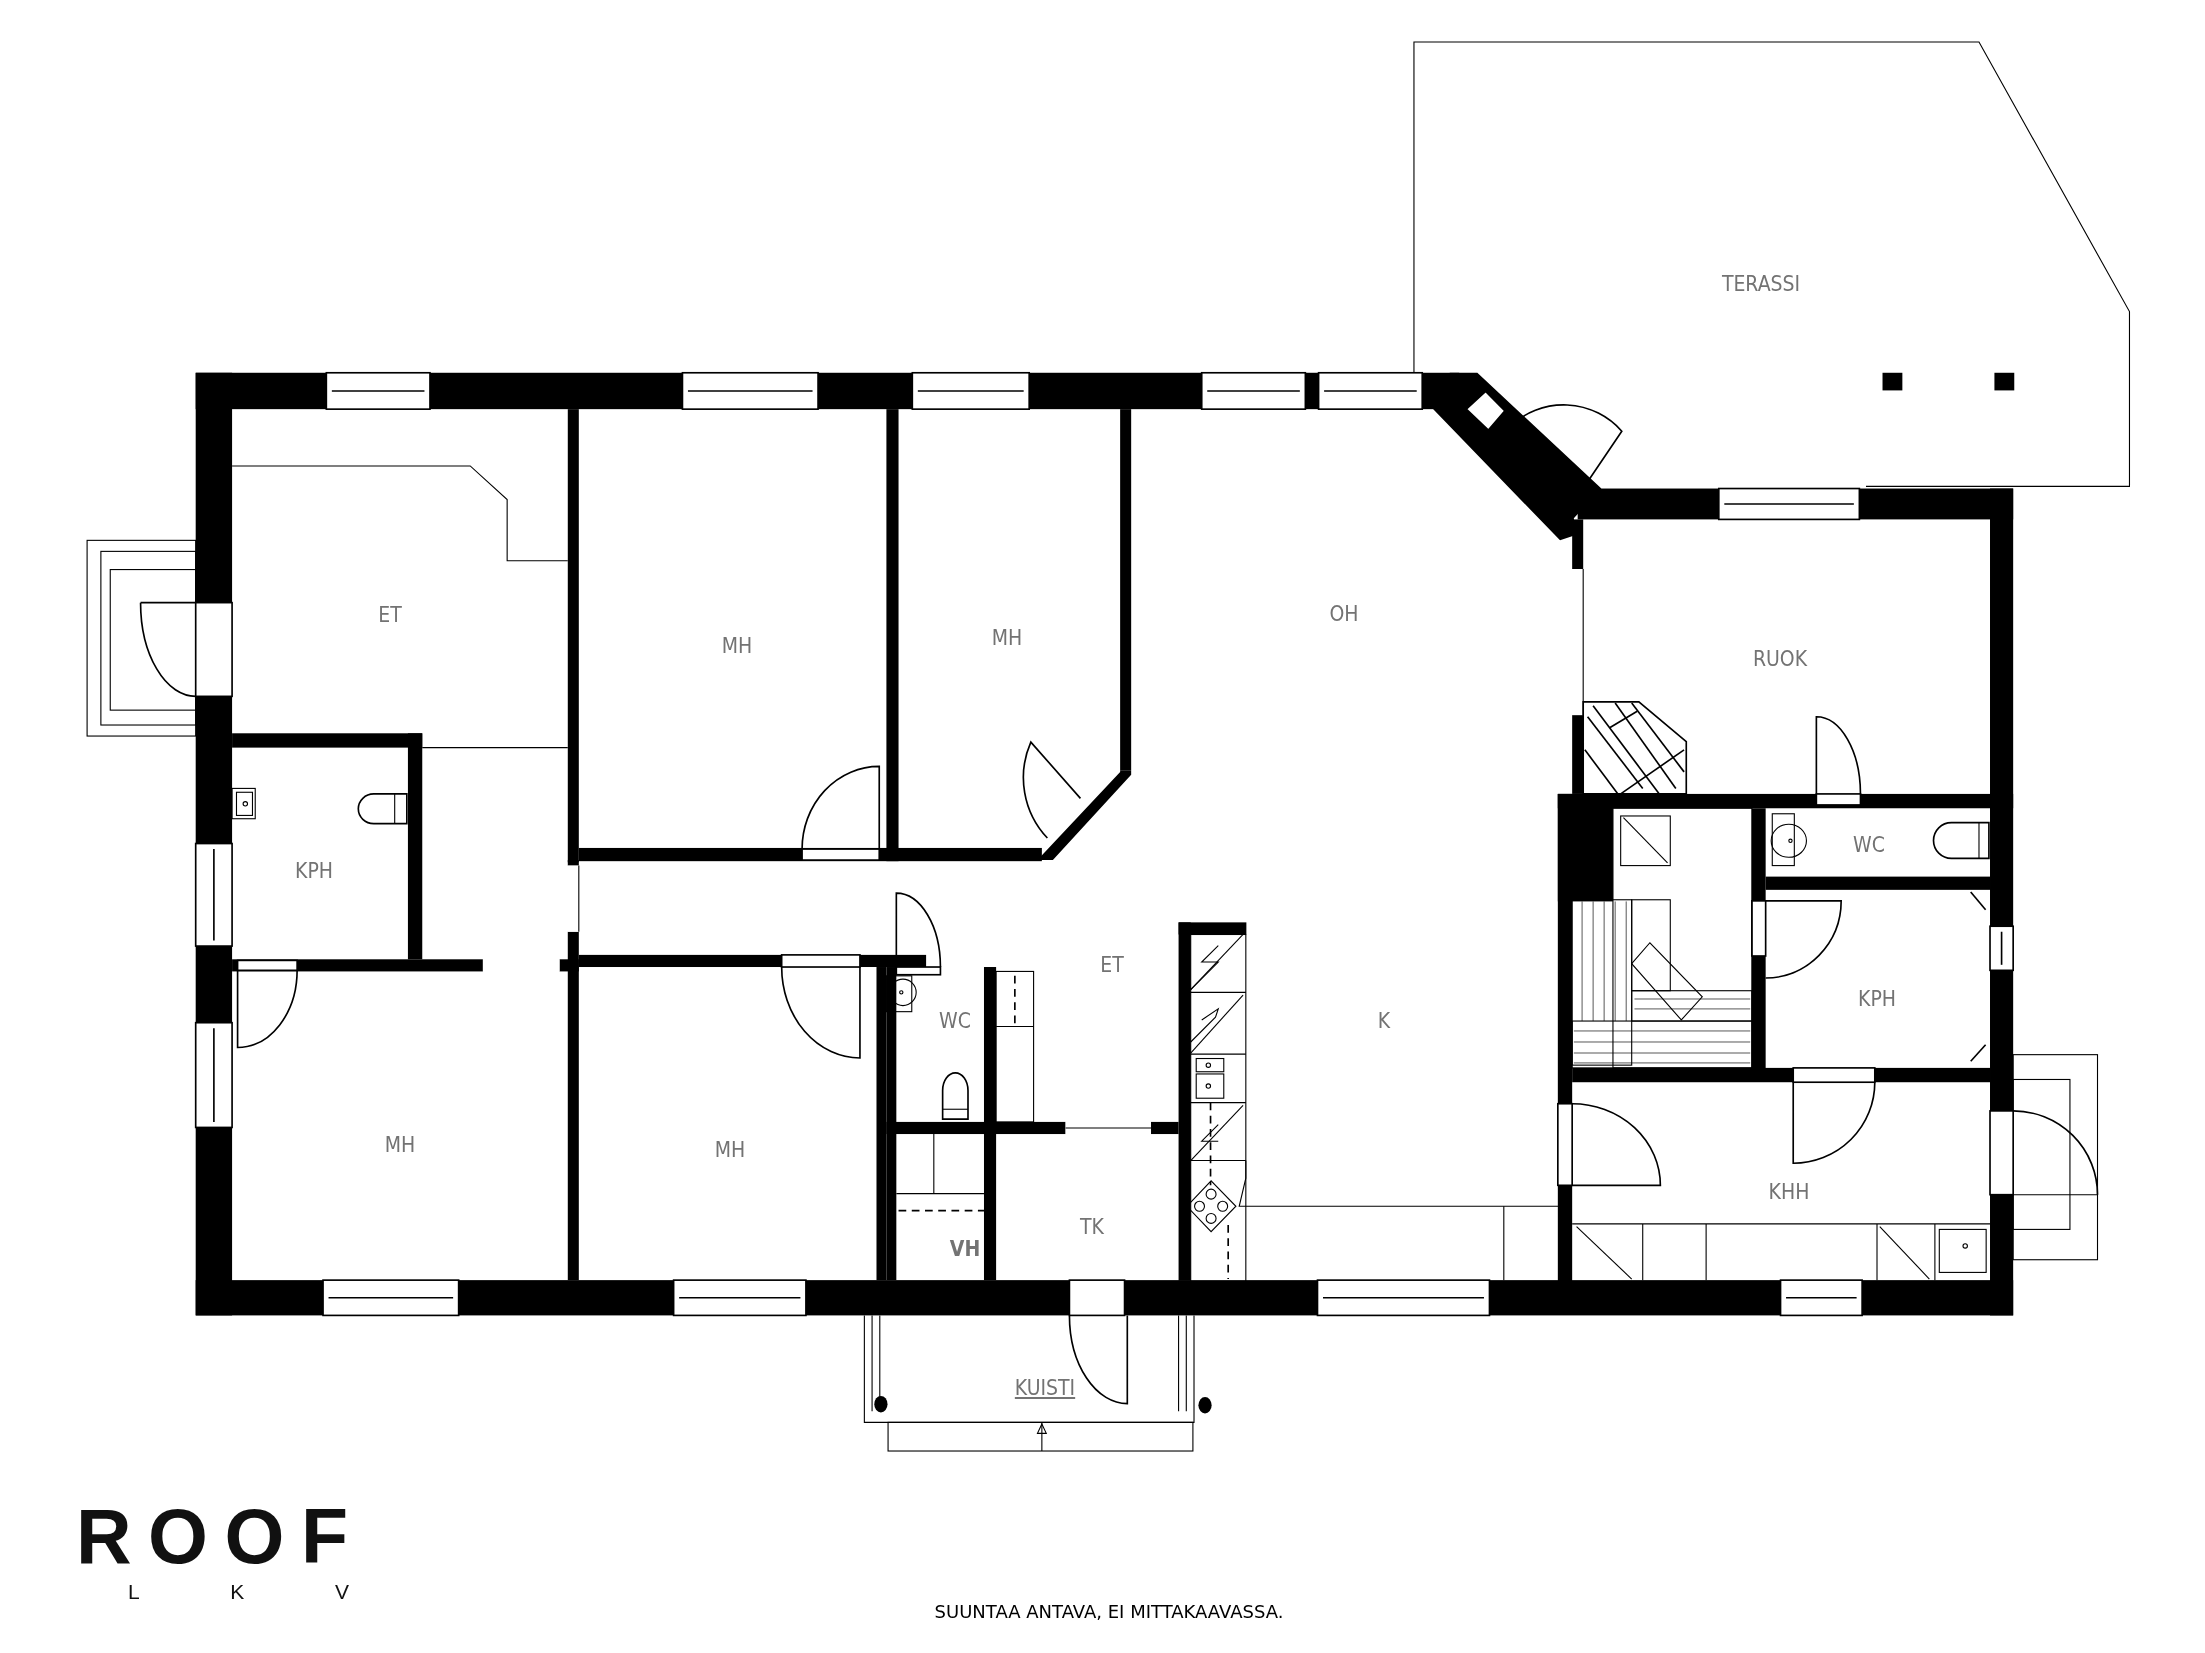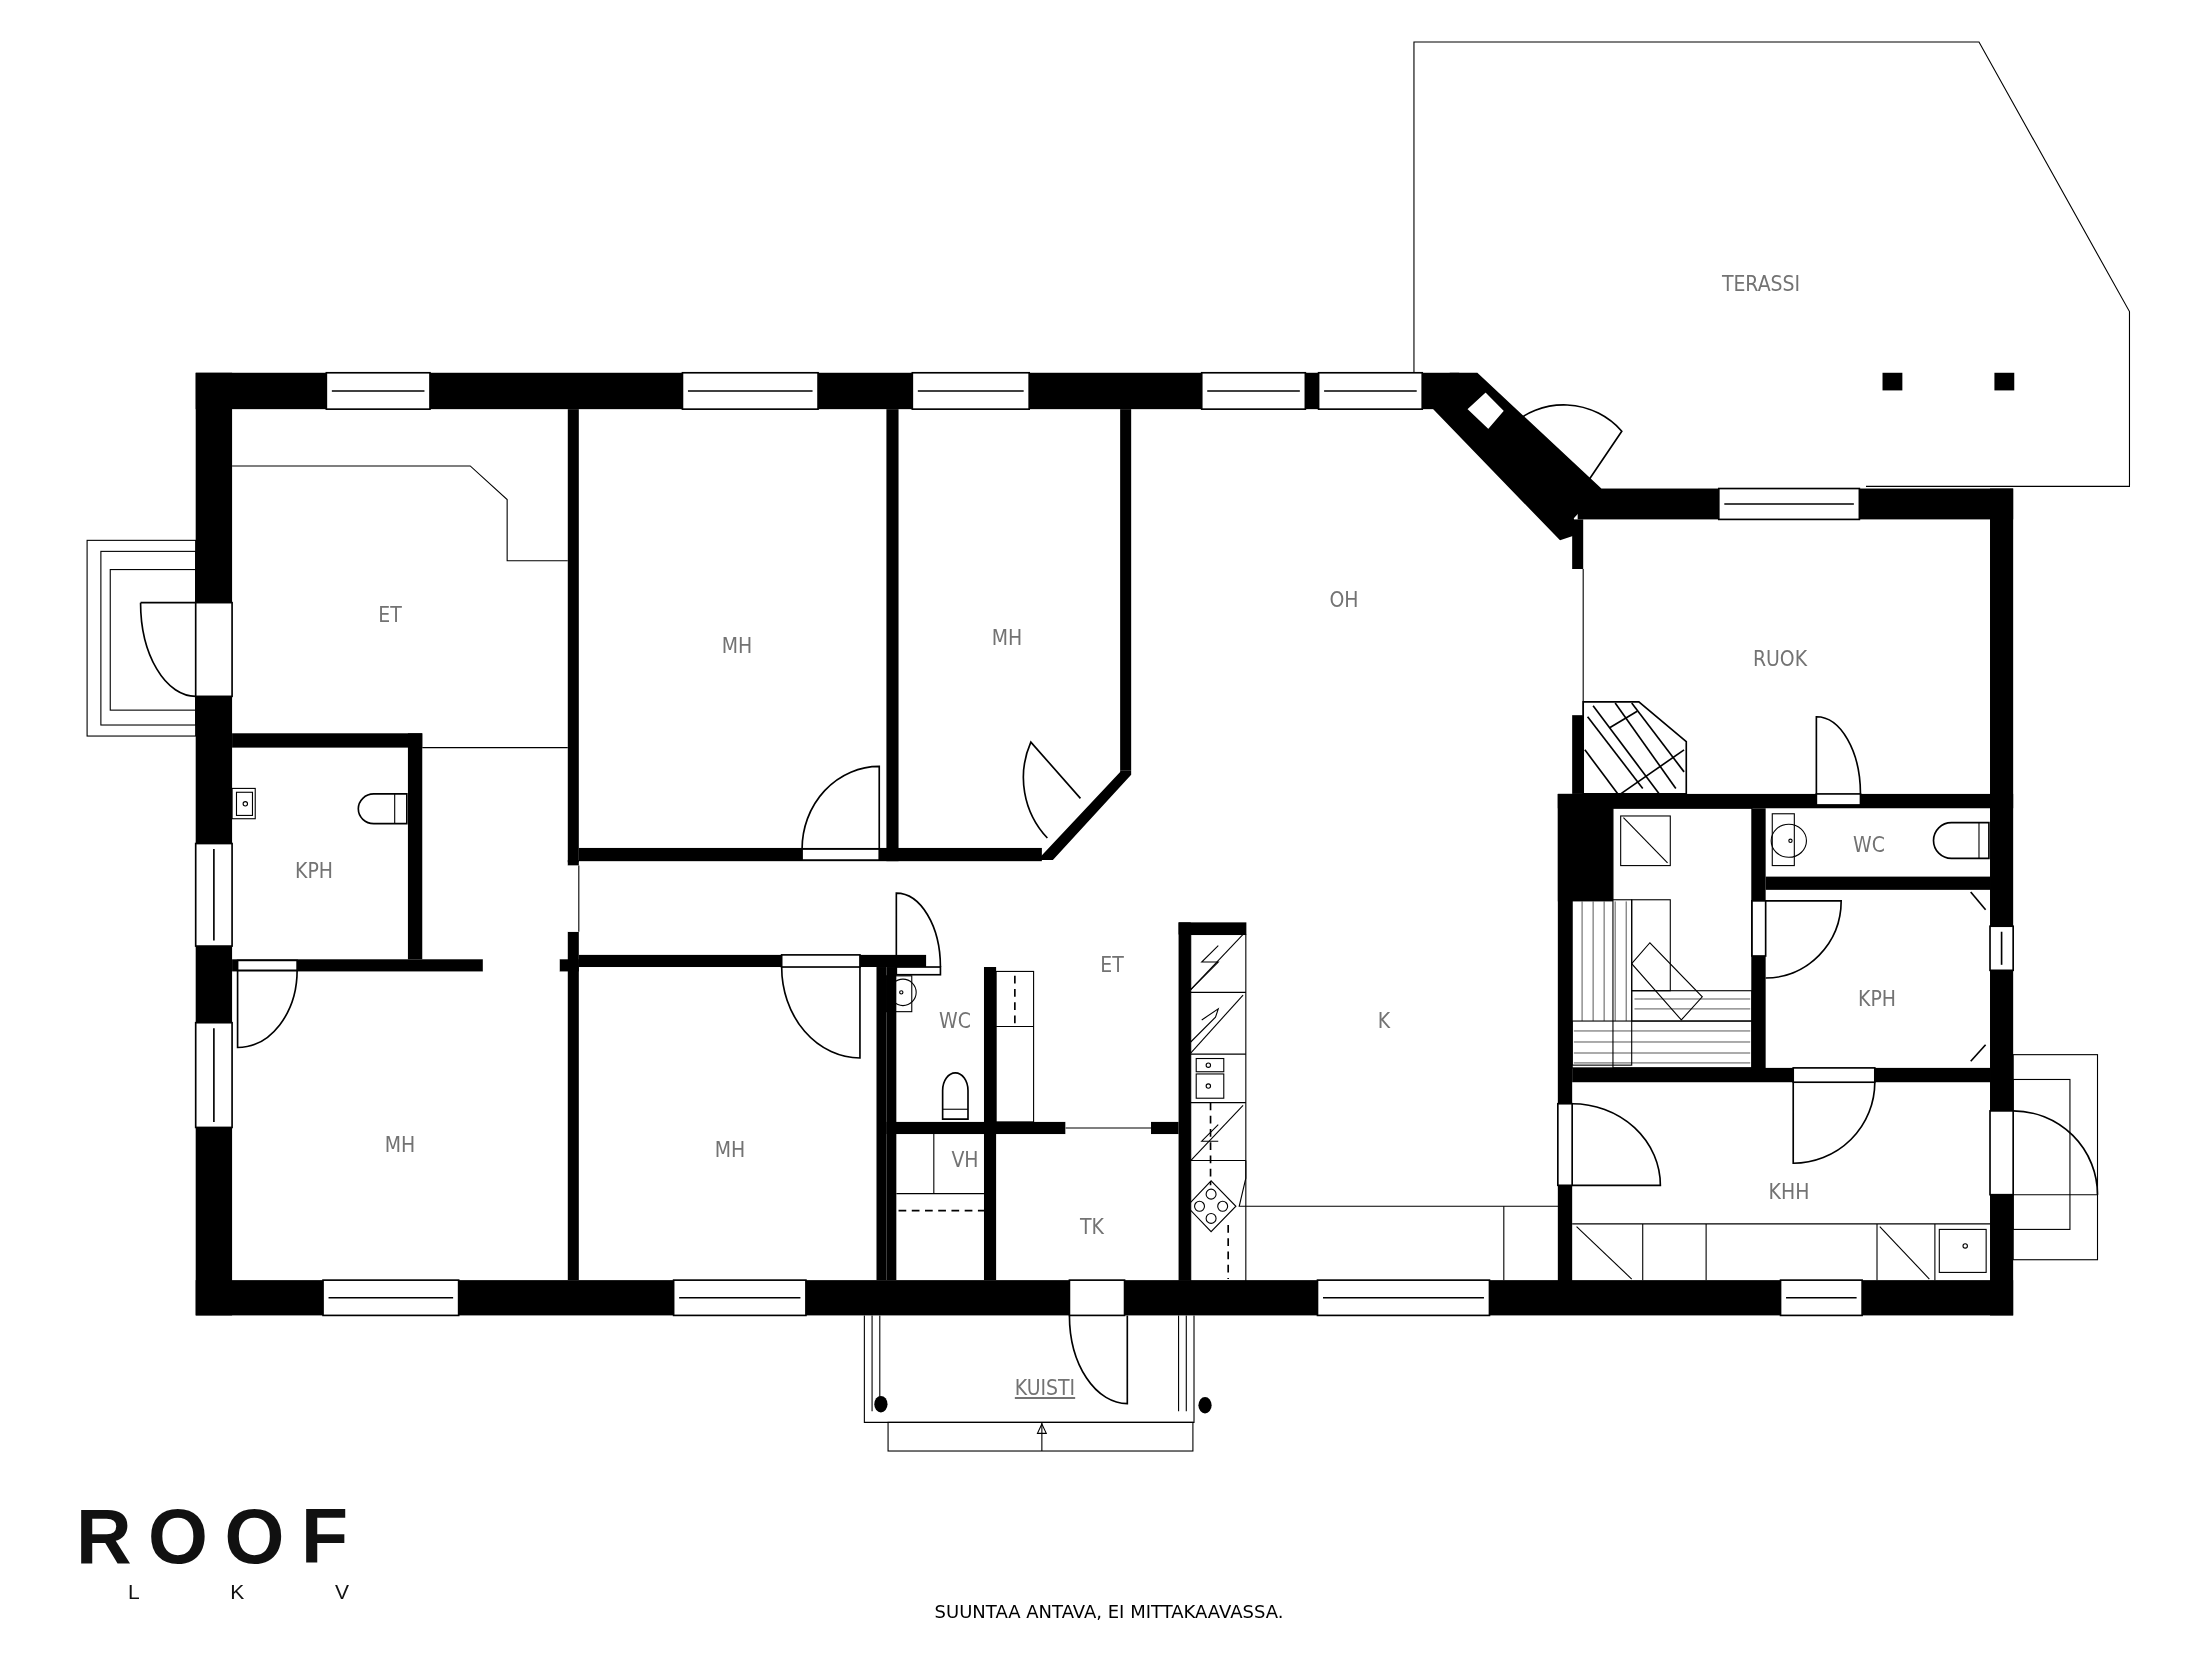--- a/index.html
+++ b/index.html
@@ -312,31 +312,31 @@
     <line class="thin" x1="1890" y1="2580" x2="1890" y2="2632"></line>
     <polygon class="thin" points="1890,2583 1882,2600 1898,2600"></polygon>
   </g>
 </svg>
 
 <div>
   <div class="room-label" style="left:1761px;top:284px;">TERASSI</div>
   <div class="room-label" style="left:390px;top:615px;">ET</div>
   <div class="room-label" style="left:737px;top:646px;">MH</div>
   <div class="room-label" style="left:1007px;top:638px;">MH</div>
-  <div class="room-label" style="left:1344px;top:600px;">OH</div>
+  <div class="room-label" style="left:1344px;top:614px;">OH</div>
   <div class="room-label" style="left:1780px;top:659px;">RUOK</div>
   <div class="room-label" style="left:314px;top:871px;">KPH</div>
   <div class="room-label" style="left:1112px;top:965px;">ET</div>
   <div class="room-label" style="left:1384px;top:1021px;">K</div>
   <div class="room-label" style="left:1869px;top:845px;">WC</div>
   <div class="room-label" style="left:1877px;top:999px;">KPH</div>
   <div class="room-label" style="left:955px;top:1021px;">WC</div>
   <div class="room-label" style="left:400px;top:1145px;">MH</div>
   <div class="room-label" style="left:730px;top:1150px;">MH</div>
-  <div class="room-label" style="left:965px;top:1160px;">VH</div>
+  <div class="room-label" style="left:965px;top:1249px;font-weight:bold;">VH</div>
   <div class="room-label" style="left:1092px;top:1227px;">TK</div>
   <div class="room-label" style="left:1789px;top:1192px;text-align:right;">KHH</div>
   <div class="room-label" style="left:1045px;top:1388px;text-decoration:underline;">KUISTI</div>
 </div>
 
 <div class="logo">ROOF</div>
 <div class="logo-sub">
   <span>L</span>
   <span>K</span>
   <span>V</span>

